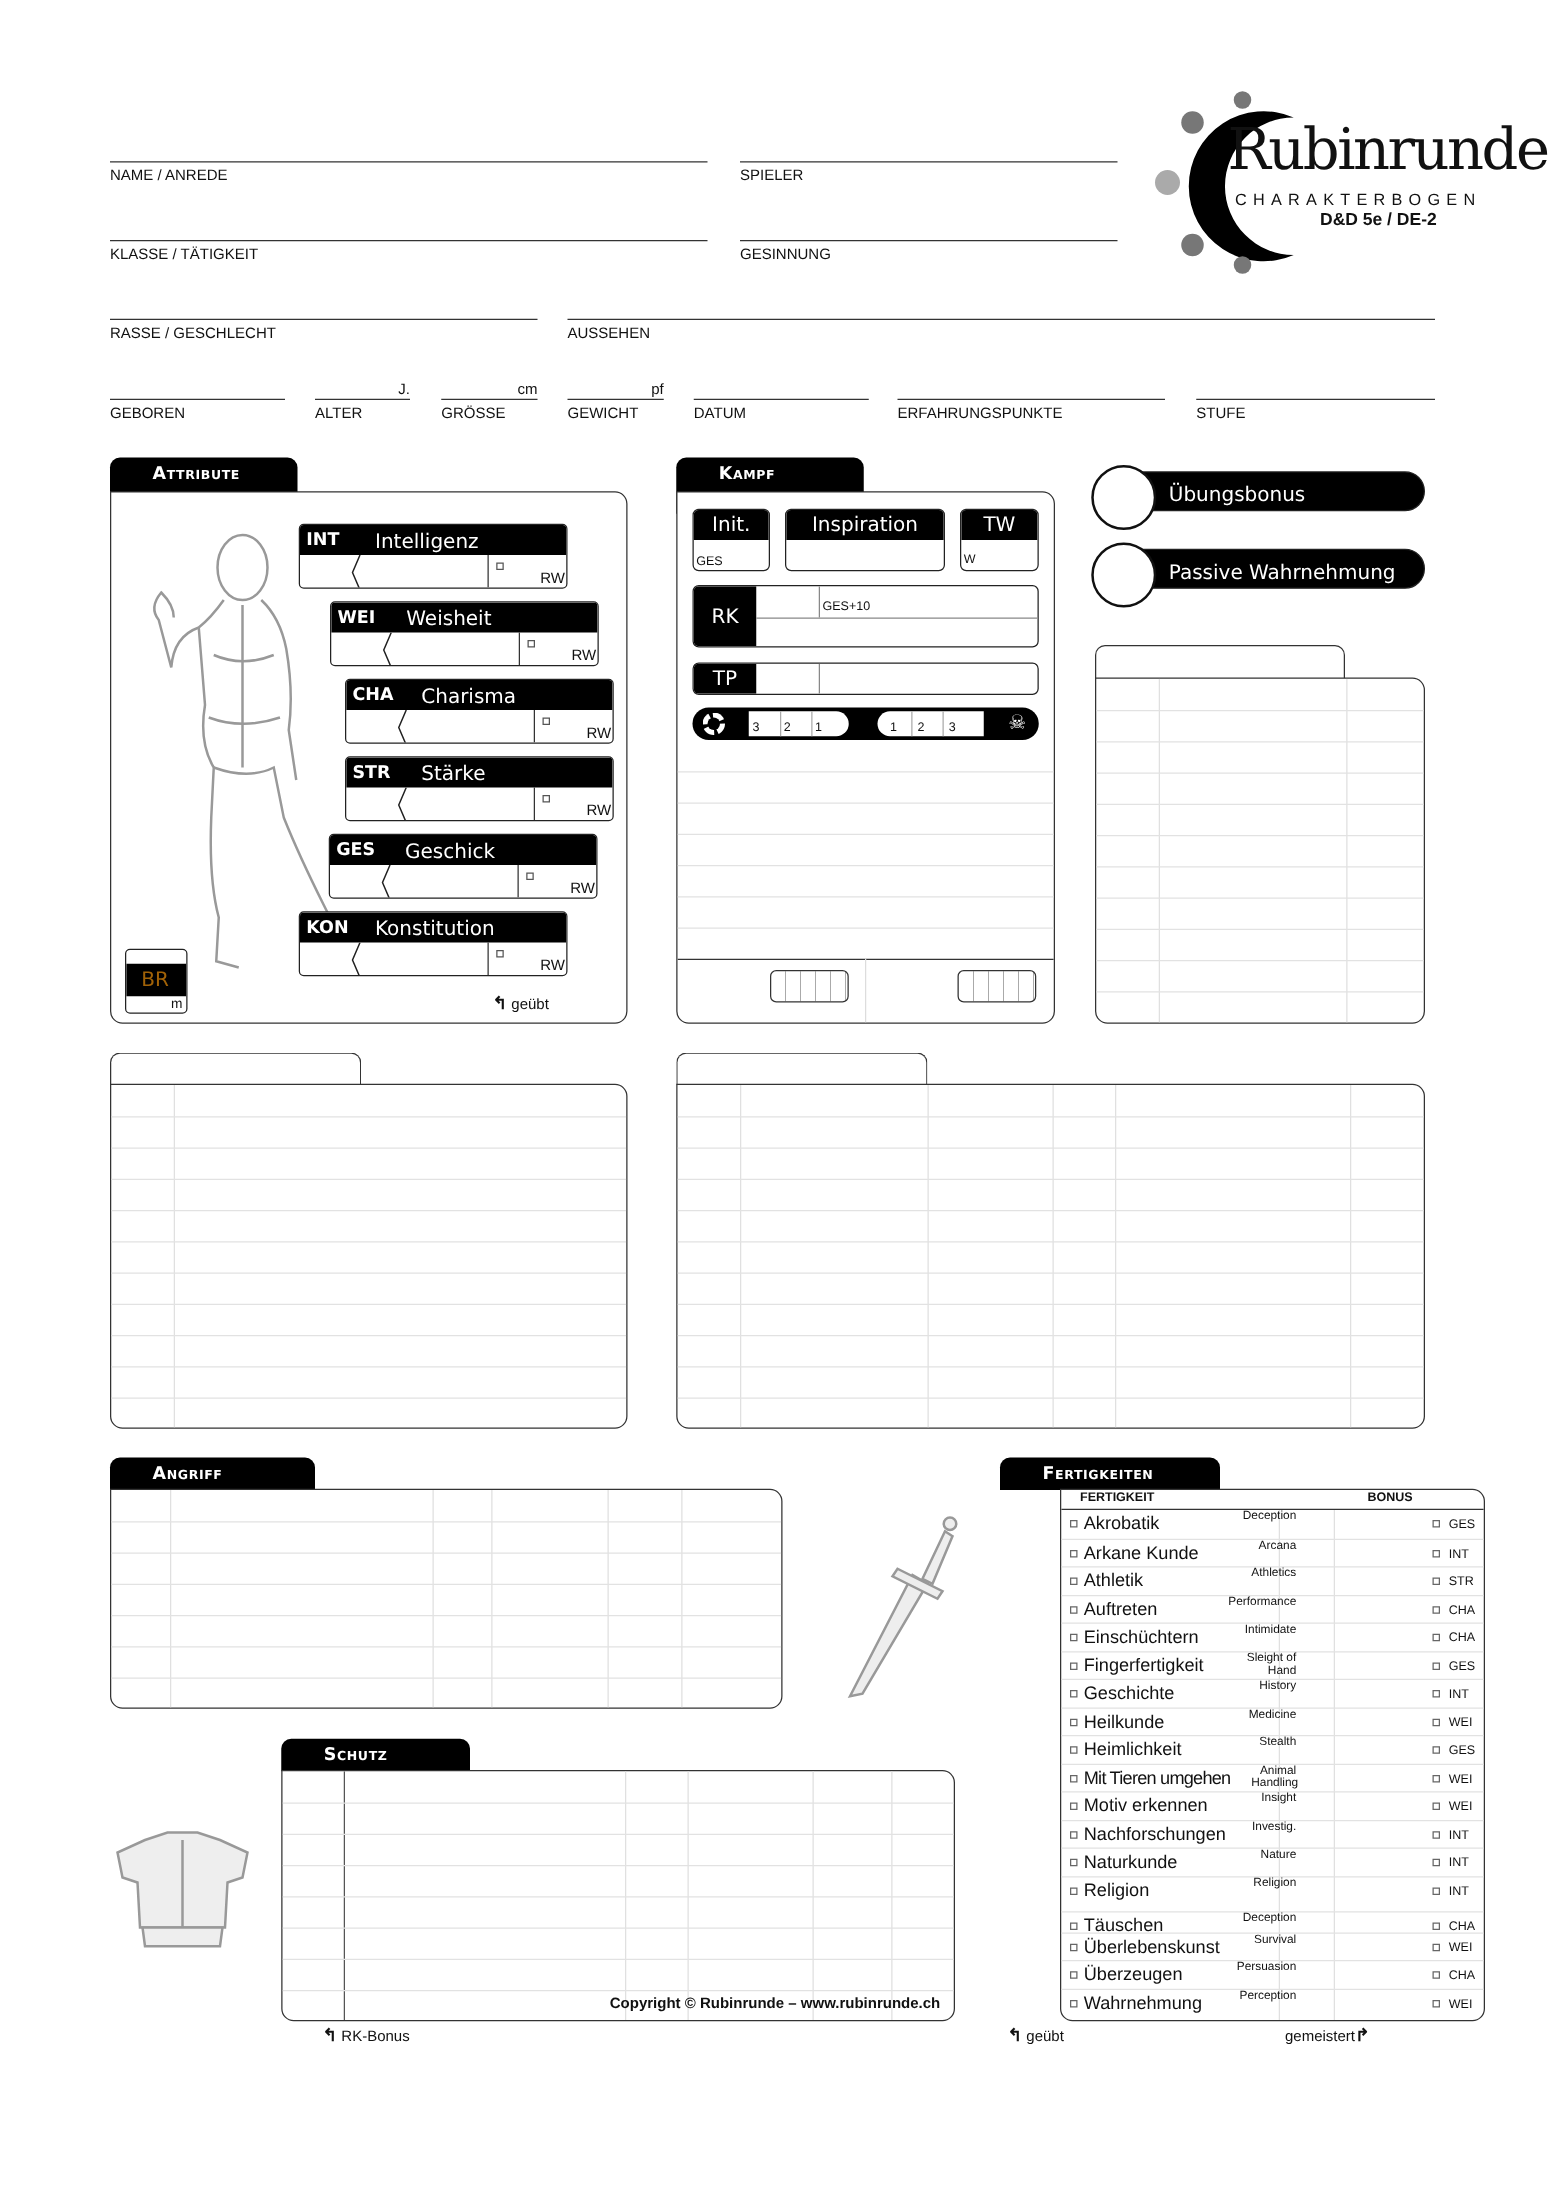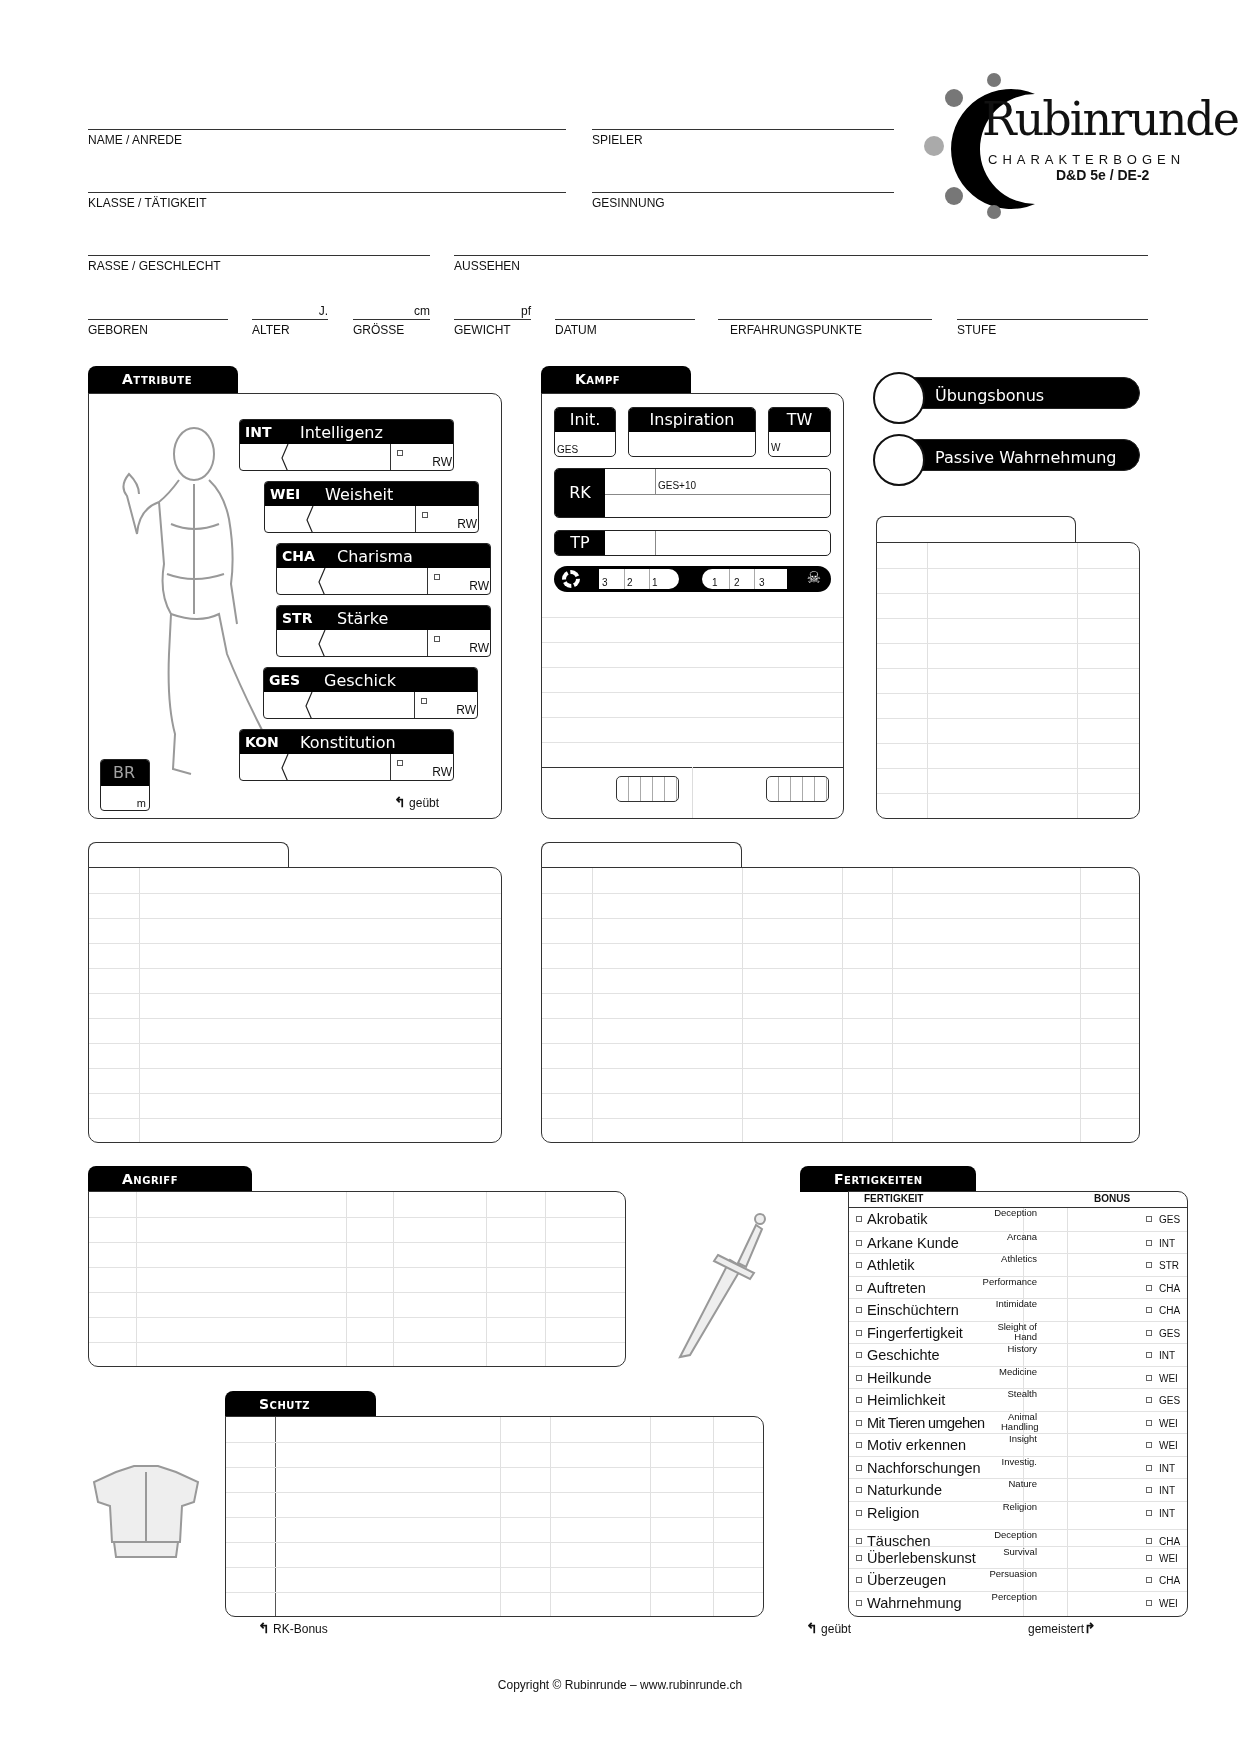--- a/index.html
+++ b/index.html
@@ -69,21 +69,21 @@
   <div class="lbl" style="left:353px;top:323px;">GRÖSSE</div>
 
   <div class="line" style="left:454px;top:319px;width:77px;"></div>
   <div class="unit" style="left:454px;top:304px;width:77px;">pf</div>
   <div class="lbl" style="left:454px;top:323px;">GEWICHT</div>
 
   <div class="line" style="left:555px;top:319px;width:140px;"></div>
   <div class="lbl" style="left:555px;top:323px;">DATUM</div>
 
   <div class="line" style="left:718px;top:319px;width:214px;"></div>
-  <div class="lbl" style="left:718px;top:323px;margin-left:12px;">ERFAHRUNGSPUNKTE</div>
+  <div class="lbl" style="left:718px;top:323px;">ERFAHRUNGSPUNKTE</div>
 
   <div class="line" style="left:957px;top:319px;width:191px;"></div>
   <div class="lbl" style="left:957px;top:323px;">STUFE</div>
 </div>
 
 <div class="abs" style="left:920px;top:72px;width:250px;height:150px;">
   <svg width="250" height="150" viewBox="0 0 250 150">
     <path d="M115 22 A60 60 0 1 0 115 132 A50 50 0 1 1 115 22 Z" fill="#000"></path>
     <circle cx="74" cy="8" r="7" fill="#777"></circle>
     <circle cx="34" cy="26" r="9" fill="#777"></circle>
@@ -196,21 +196,21 @@
     <svg class="chev" viewBox="0 0 12 28" preserveAspectRatio="none">
         <path d="M8 0 L2 14 L8 28" fill="none" stroke="#222" stroke-width="1.2"></path>
       </svg>
     <div class="sv">
         <div class="cb"></div>
         <span class="rw">RW</span>
       </div>
   </div>
 
   <div class="abs" style="left:11px;top:365px;width:50px;height:52px;border:1.5px solid #222;border-radius:4px;overflow:hidden;">
-    <div style="background:#000;color:#a3a3a3;height:26px;line-height:26px;padding-left:12px;font-family:'DejaVu Sans',sans-serif;font-size:16px;">BR</div>
+    <div style="background:#000;color:#a16207;height:26px;line-height:26px;padding-left:12px;font-family:'DejaVu Sans',sans-serif;font-size:16px;margin-top:11px;">BR</div>
     <span class="abs" style="right:3px;bottom:1px;font-size:11px;">m</span>
   </div>
 
   <div class="abs" style="left:305px;top:400px;font-size:12px;">
     <span class="arrow">↰</span> <span>geübt</span>
   </div>
 </div>
 
 <div class="tab" style="left:541px;top:366px;width:150px;height:45px;">Kampf</div>
 <div class="box" style="left:541px;top:393px;width:303px;height:426px;">
@@ -514,13 +514,13 @@
       <span class="at">WEI</span>
     </div>
 </div>
 <div class="abs" style="left:806px;top:1620px;font-size:12px;">
   <span class="arrow">↰</span> <span>geübt</span>
 </div>
 <div class="abs" style="left:1028px;top:1620px;font-size:12px;">
   <span>gemeistert</span><span class="arrow">↱</span>
 </div>
 
-<div class="abs" style="left:0;width:1240px;top:1678px;text-align:center;font-size:12px;">Copyright © Rubinrunde – www.rubinrunde.ch</div>
+<div class="abs" style="left:0;width:1240px;top:1595px;text-align:center;font-size:12px;font-weight:bold;">Copyright © Rubinrunde – www.rubinrunde.ch</div>
 
 </body></html>

